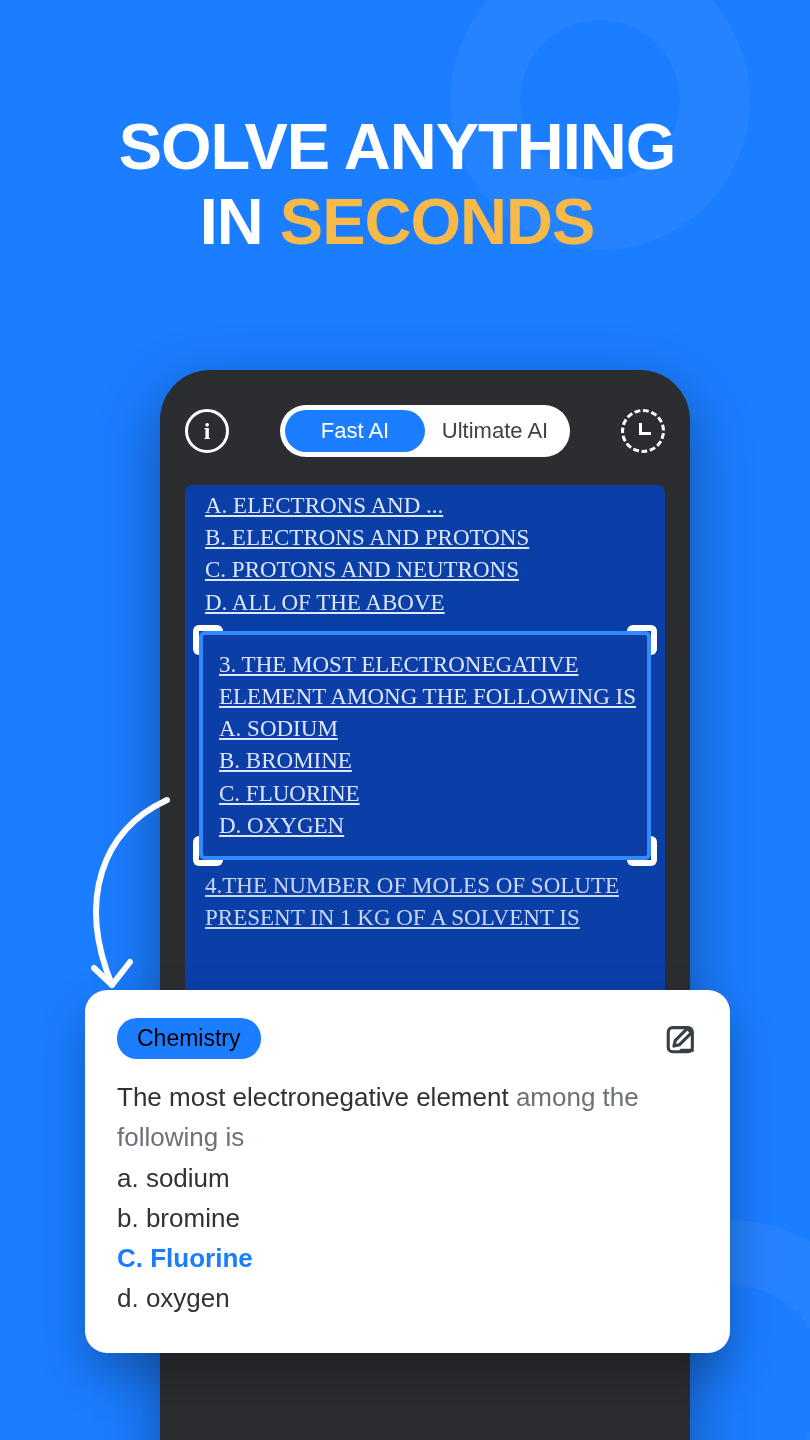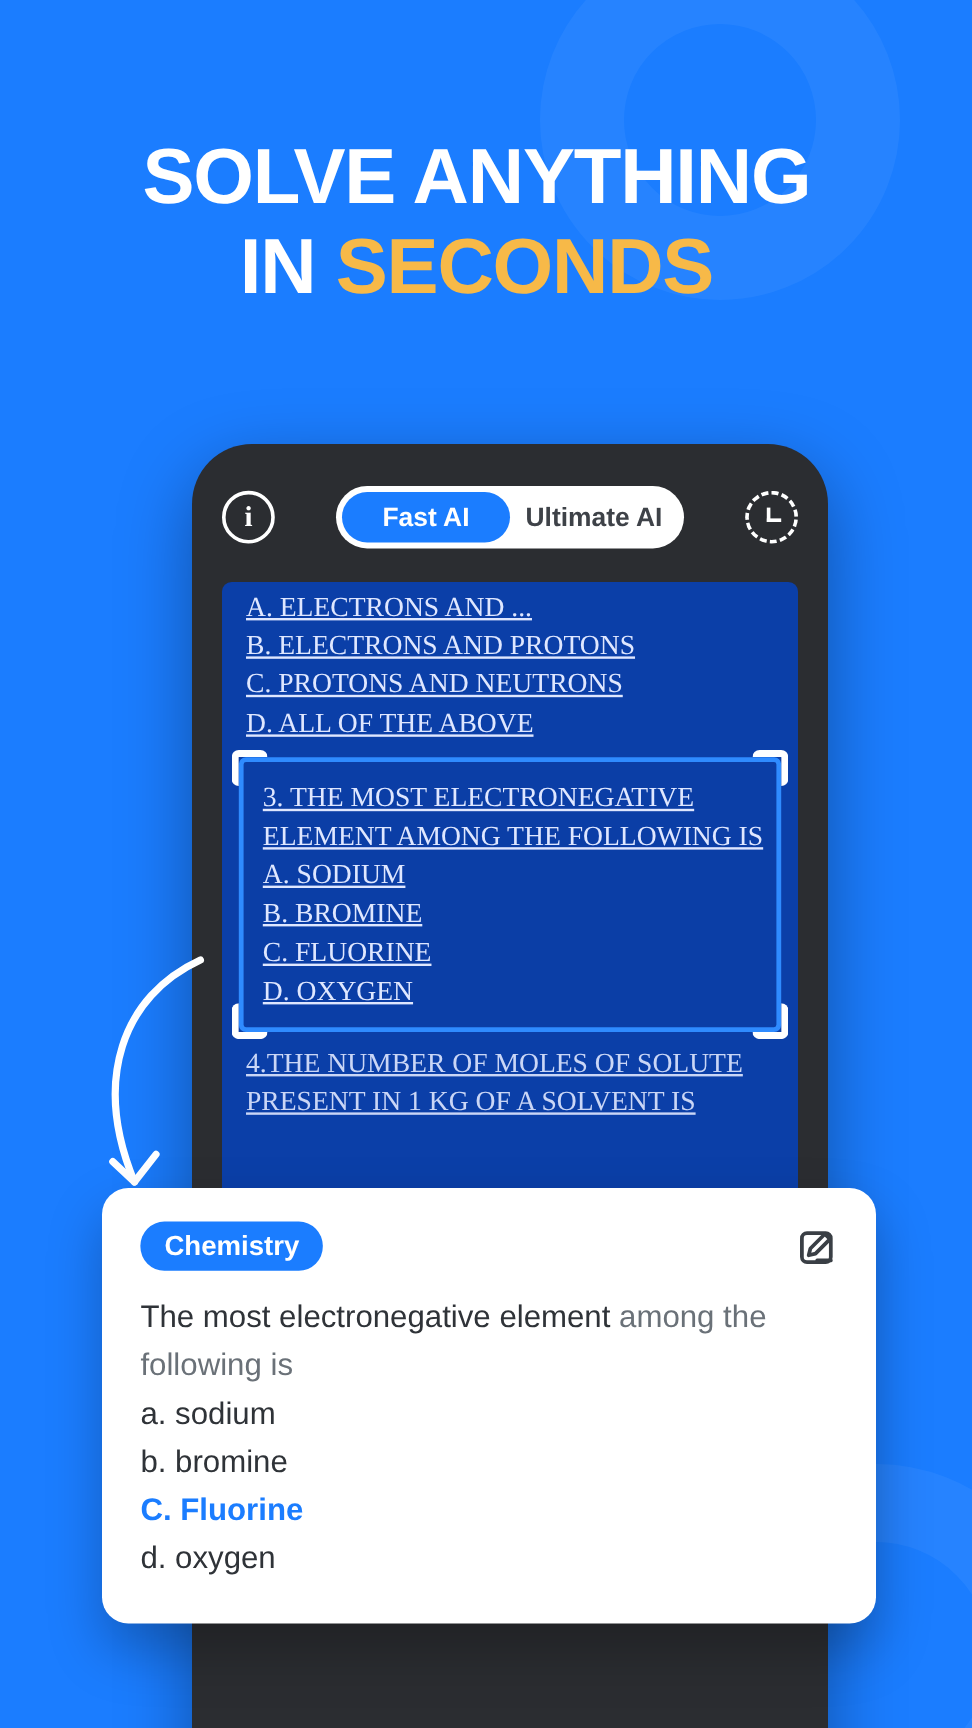--- a/index.html
+++ b/index.html
@@ -100,21 +100,21 @@
   background: #ffffff;
   border-radius: 30px;
   height: 52px;
   display: flex;
   align-items: center;
   padding: 5px;
 }
 .seg-item {
   flex: 1;
   text-align: center;
-  font-weight: 700;
+  font-weight: 400;
   font-size: 22px;
   padding: 8px 4px;
   border-radius: 30px;
   color: #3e4248;
 }
 .seg-item.active {
   background: #1b7dff;
   color: #ffffff;
 }
 
@@ -182,22 +182,22 @@
   padding: 28px 32px 34px 32px;
 }
 .card-top {
   display: flex;
   align-items: center;
   justify-content: space-between;
   margin-bottom: 18px;
 }
 .badge {
   background: #1b7dff;
-  color: #ffffff;
-  font-weight: 700;
+  color: #000000;
+  font-weight: 400;
   font-size: 23px;
   padding: 7px 20px;
   border-radius: 20px;
 }
 .edit-icon {
   width: 34px;
   height: 34px;
   position: relative;
 }
 .card-body {

